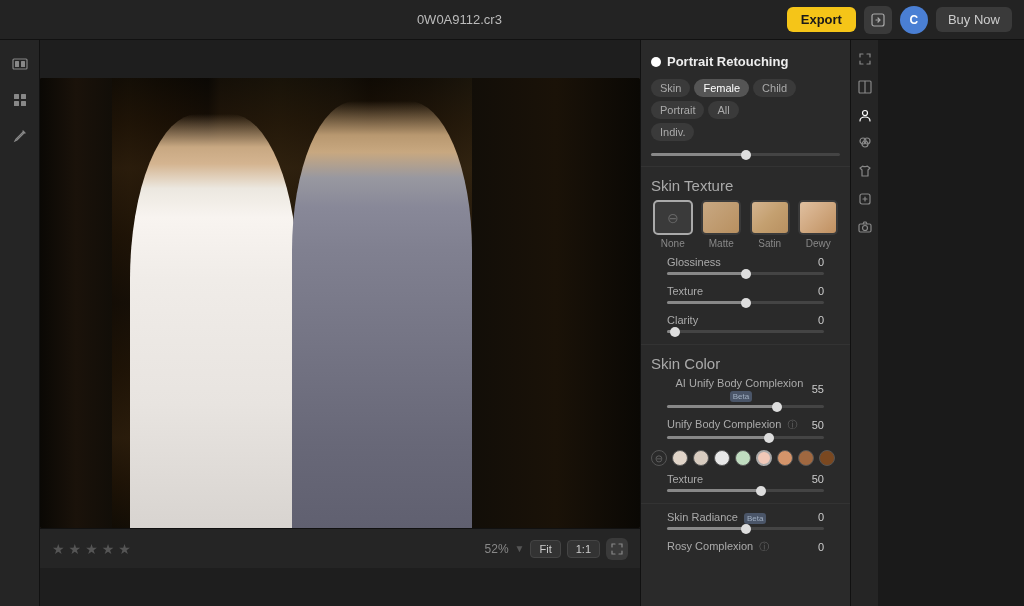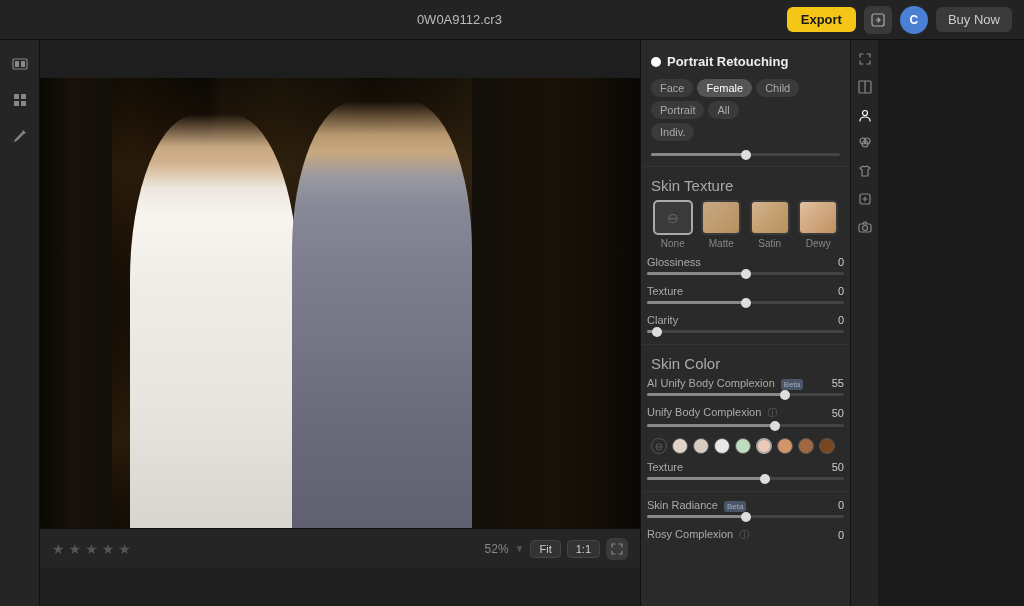--- a/index.html
+++ b/index.html
@@ -335,21 +335,21 @@
     }
     .skin-satin {
       background: linear-gradient(135deg, #d4b490 0%, #c4a070 50%, #b89060 100%);
     }
     .skin-dewy {
       background: linear-gradient(135deg, #e0c0a0 0%, #d0a880 50%, #c09060 100%);
     }
 
     
     .param-row {
-      padding: 3px 6px;
+      padding: 3px 26px;
       text-align: center;
     }
     .param-header {
       display: flex;
       justify-content: space-between;
       align-items: center;
       margin-bottom: 2px;
     }
     .param-name {
       font-size: 11px;
@@ -546,21 +546,21 @@
   <div class="right-layout">
     <div class="right-panel">
       <div class="panel-content">
 
         <div class="section-header">
           <div class="section-dot"></div>
           <span>Portrait Retouching</span>
         </div>
 
         <div class="gender-row">
-          <button class="gender-btn">Face</button>
+          <button class="gender-btn">Skin</button>
           <button class="gender-btn active">Female</button>
           <button class="gender-btn">Child</button>
           <button class="gender-btn">Portrait</button>
           <button class="gender-btn">All</button>
         </div>
         <div class="gender-row" style="padding-top:0;">
           <button class="gender-btn">Indiv.</button>
         </div>
 
         <div class="slider-container">

